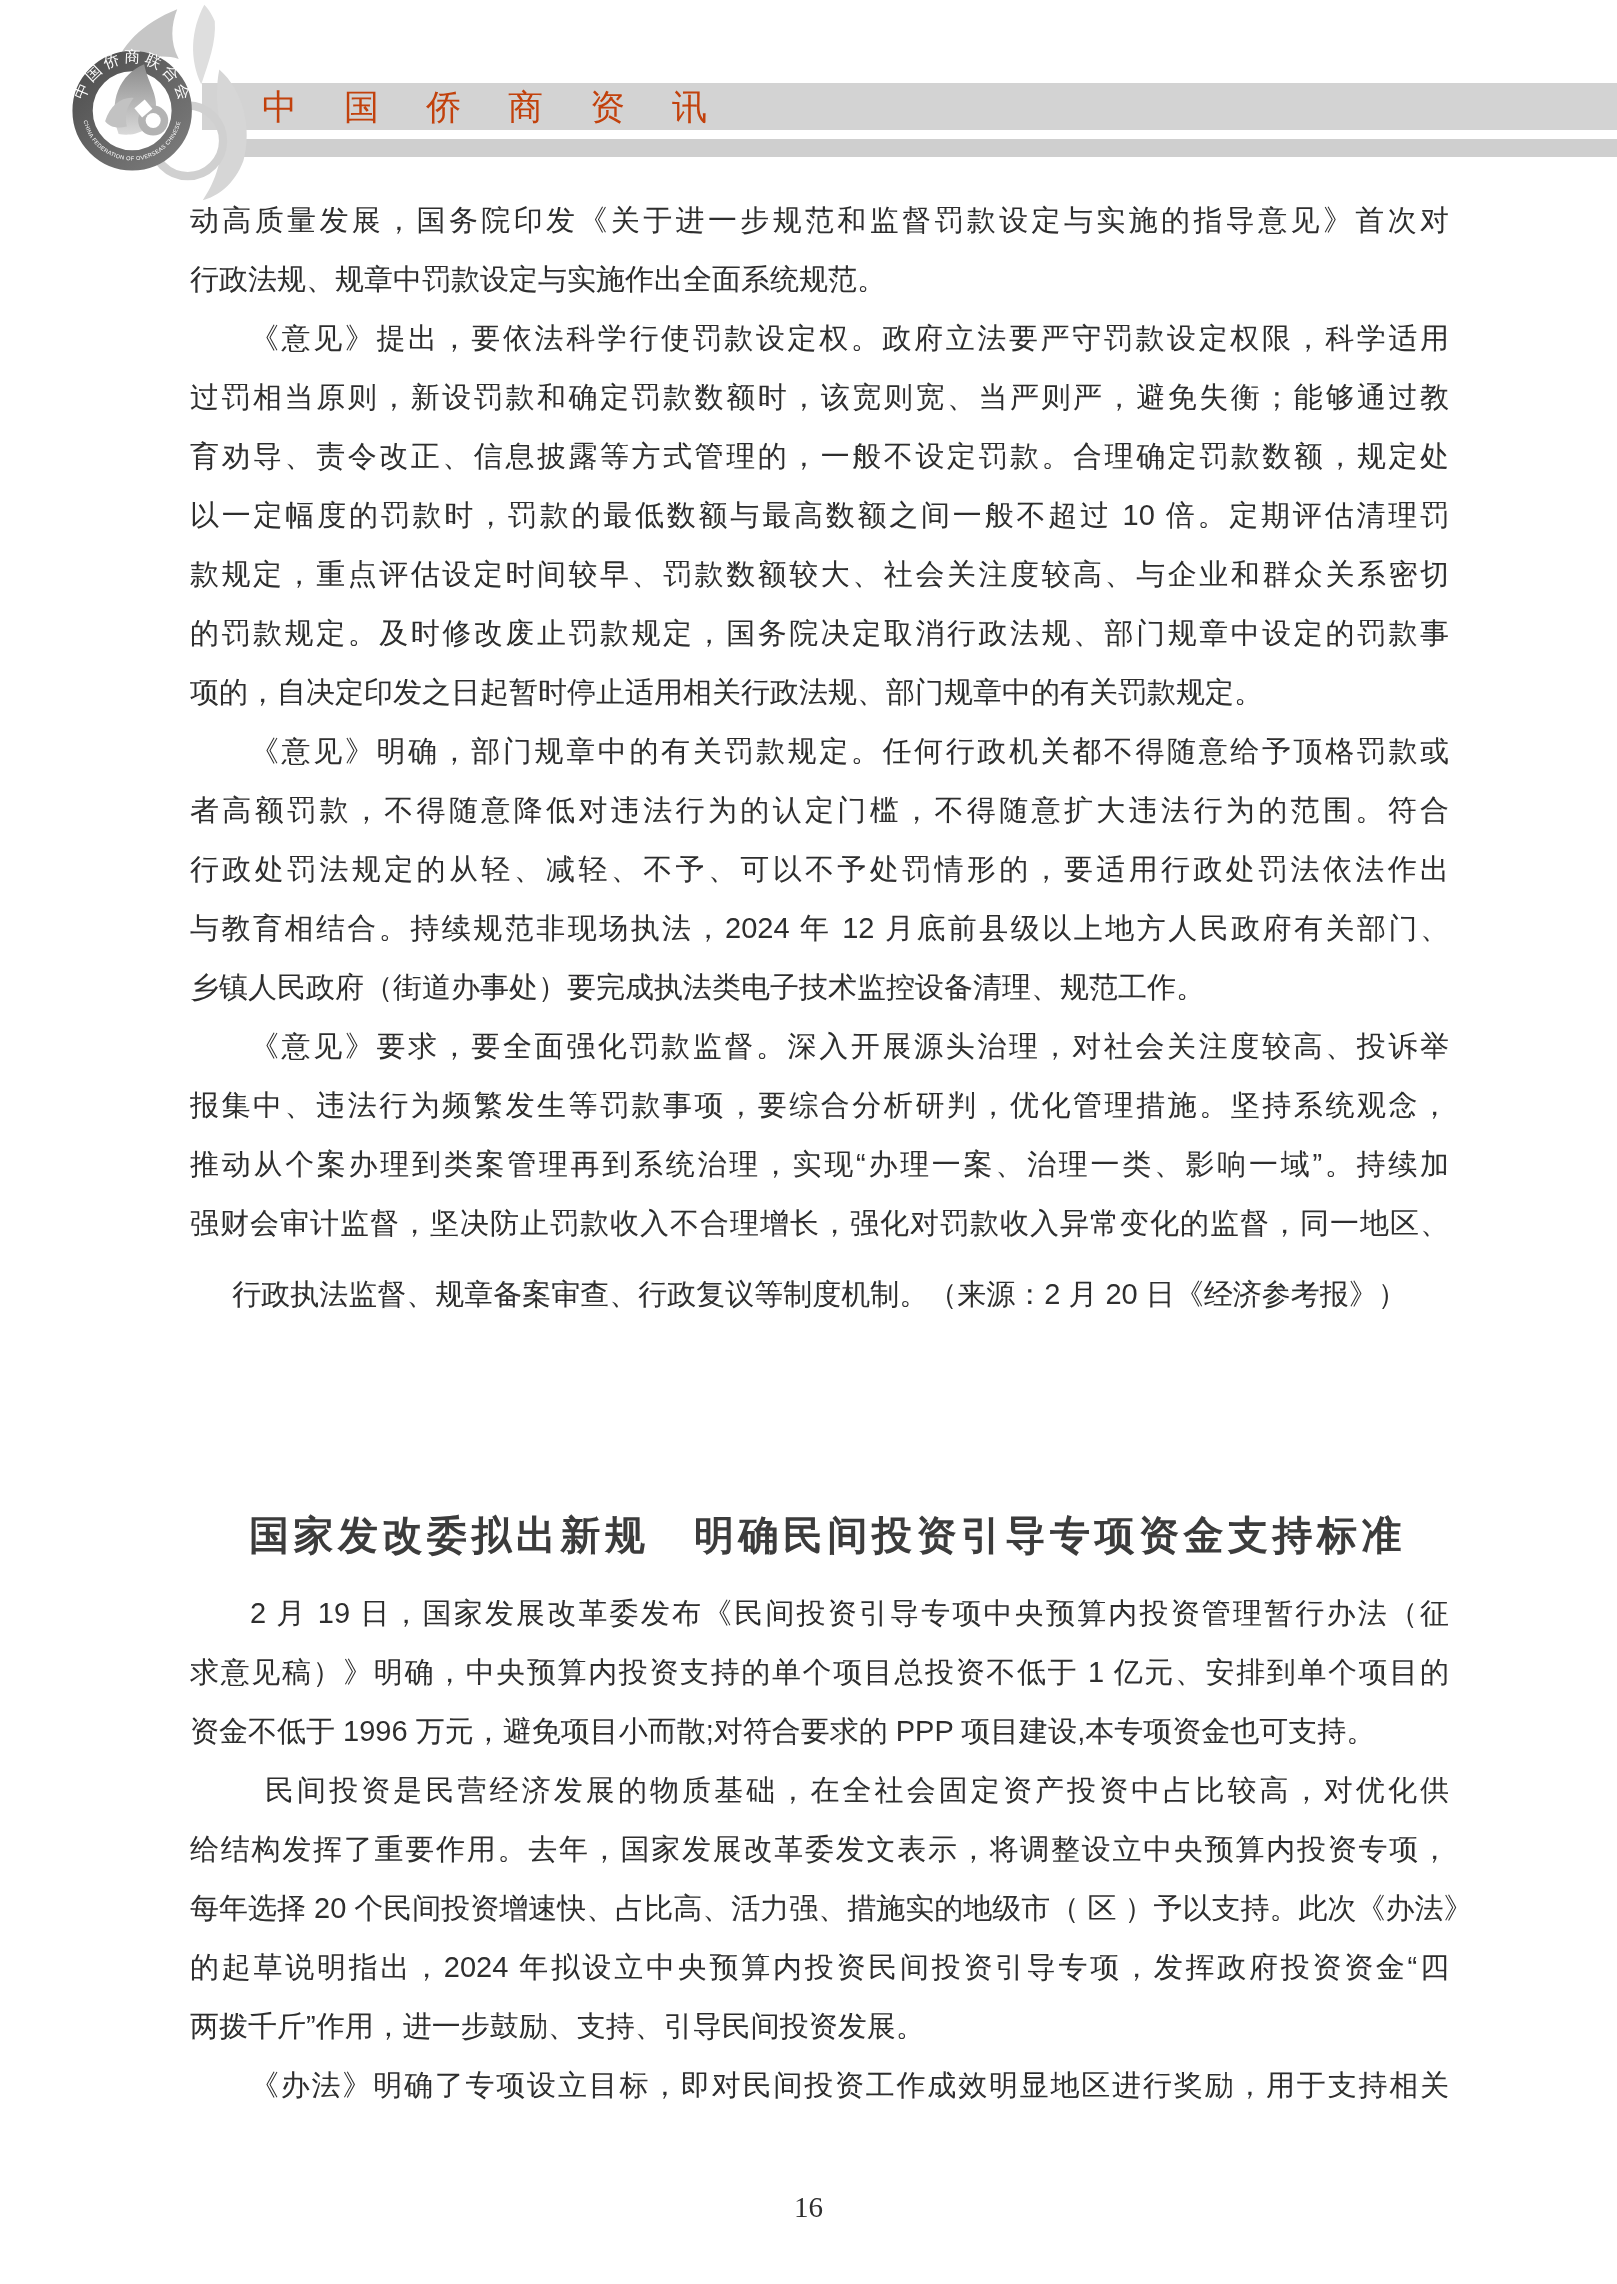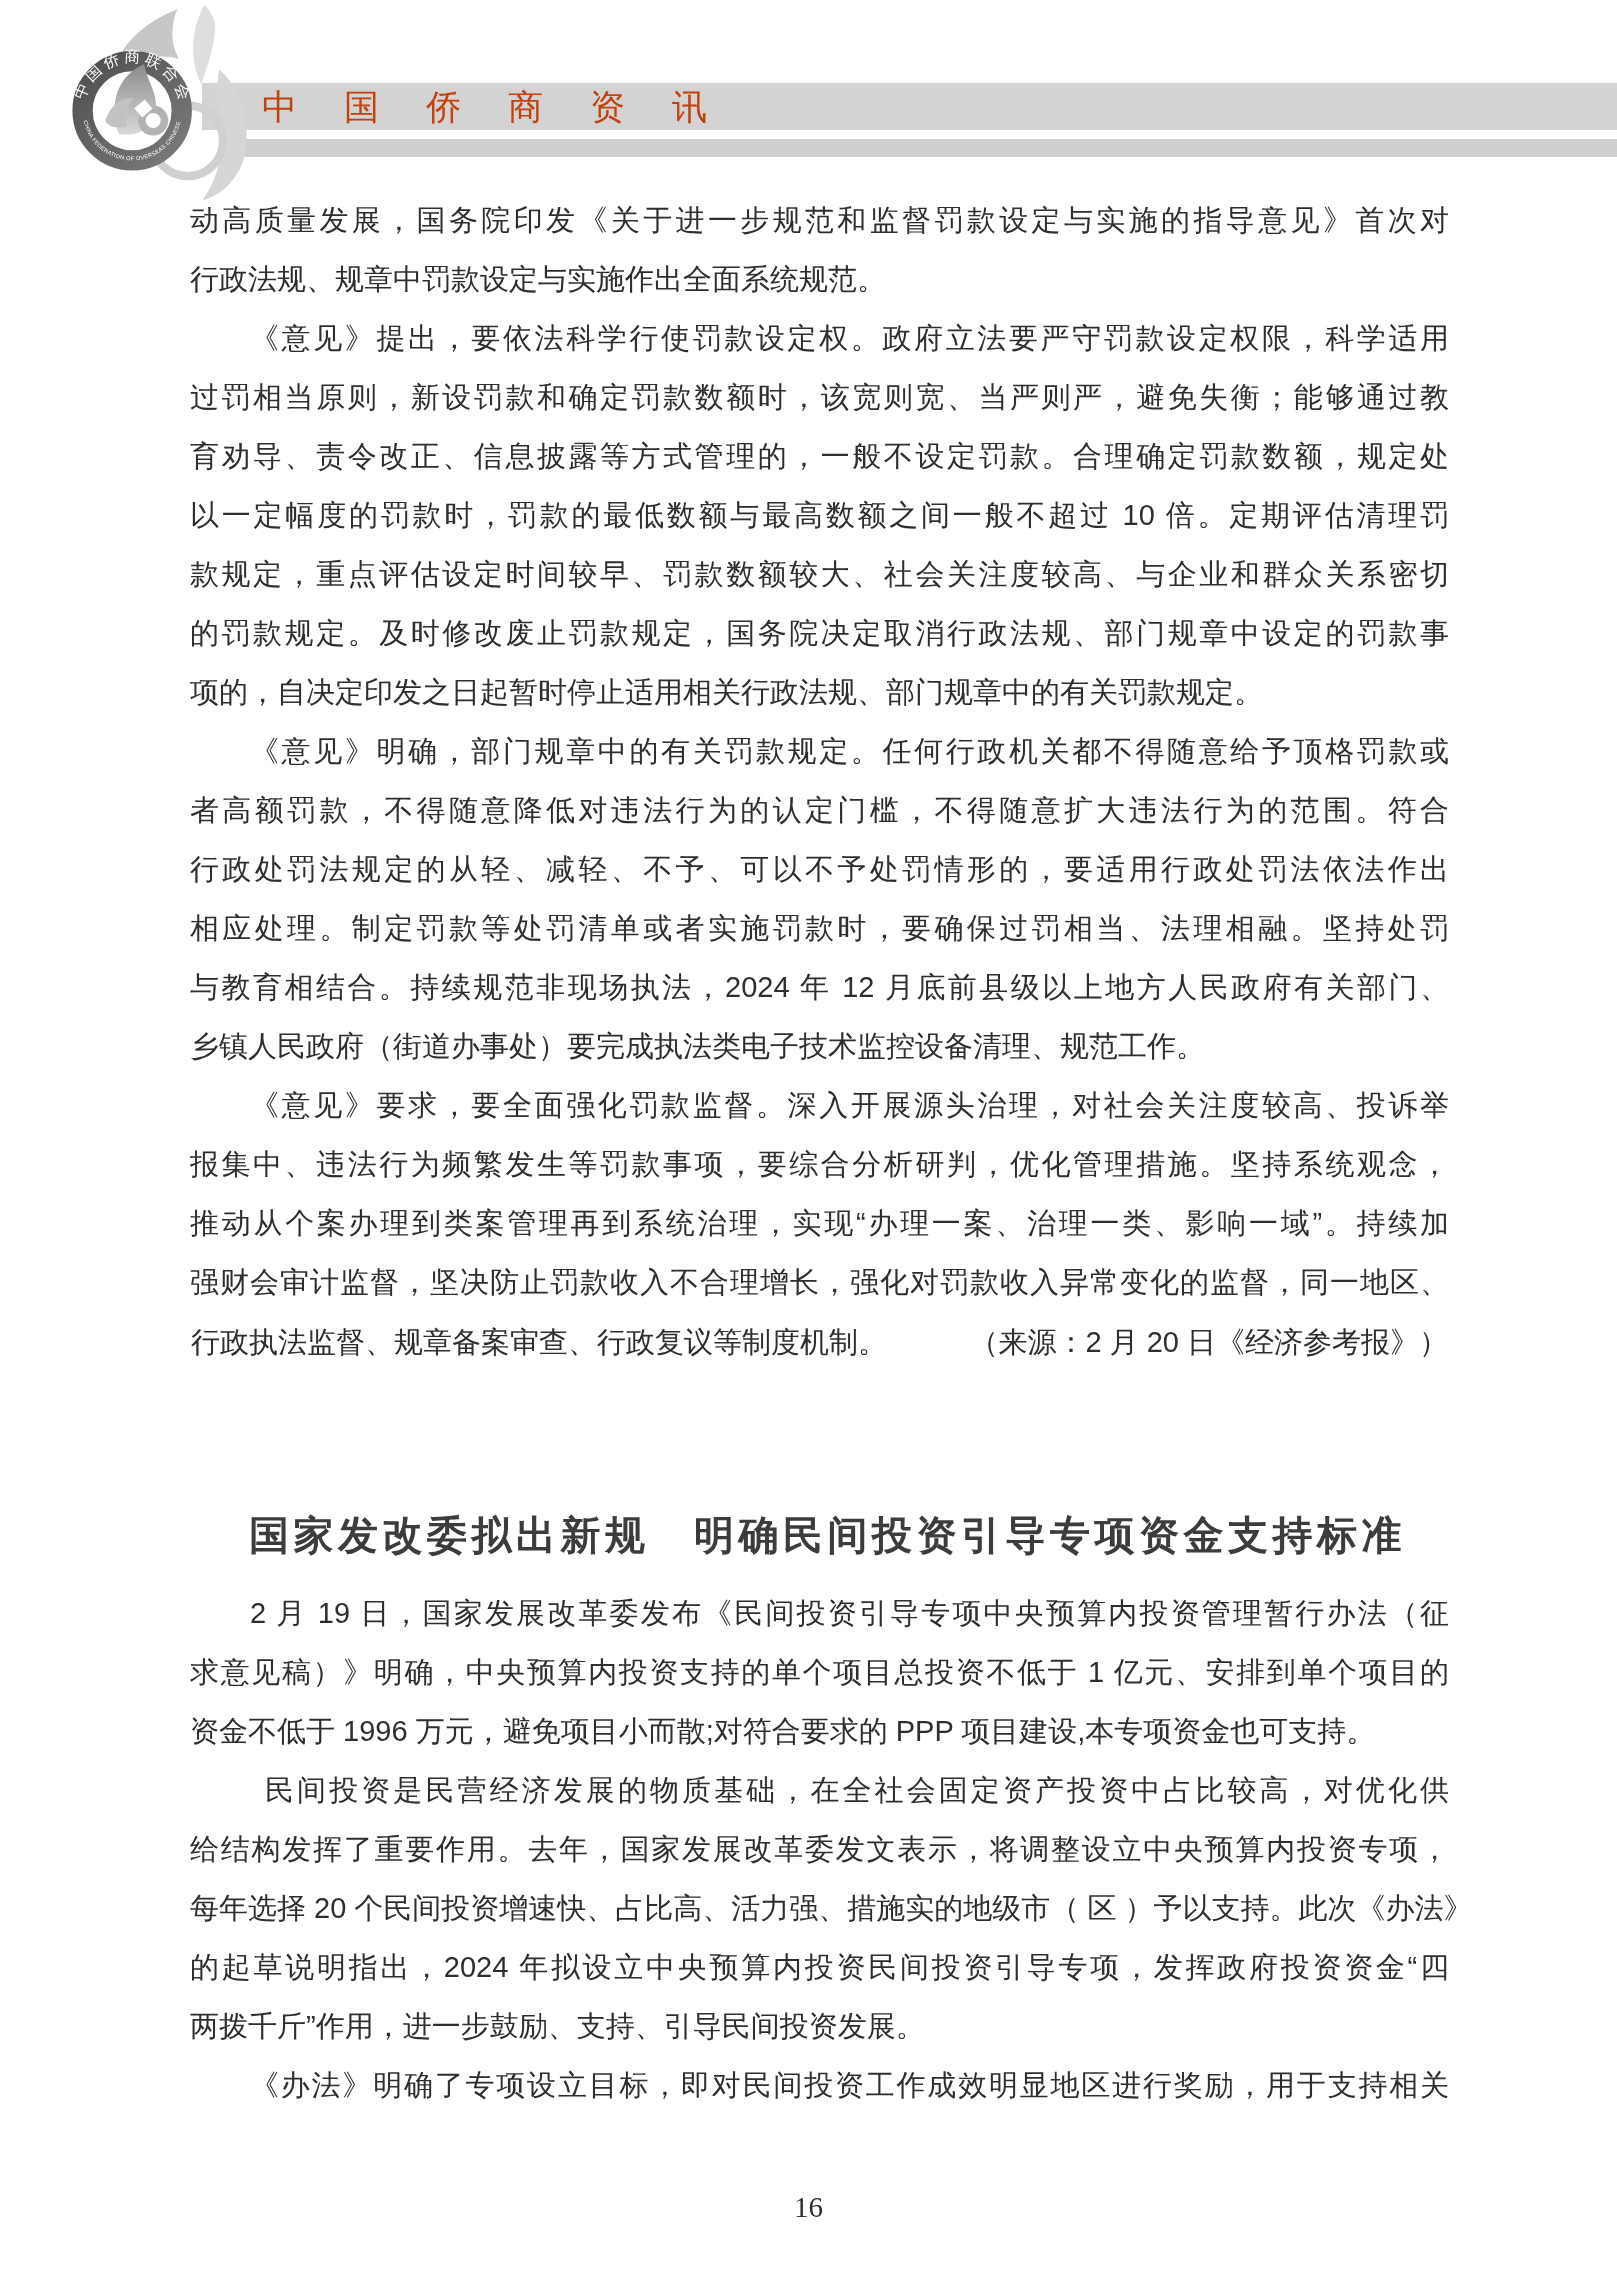--- a/index.html
+++ b/index.html
@@ -29,22 +29,22 @@
   .ln{
     margin:0;height:59px;line-height:59px;
     font-size:29px;color:#2e2e2e;
     text-align:justify;text-align-last:justify;
     white-space:nowrap;
   }
   .ln.e{text-align:left;text-align-last:left;}
   .ind{text-indent:60px;}
   .ind2{text-indent:75px;}
   .srcline{
-    display:flex;justify-content:space-between;
-    margin:1px;height:59px;line-height:59px;
+    display:flex;justify-content:center;
+    margin:12px;height:59px;line-height:59px;
     font-size:29px;color:#2e2e2e;white-space:nowrap;
   }
   .article2-heading{
     position:absolute;left:190px;width:1259px;top:1502px;
     margin:8px;text-align:center;
     font-size:40px;line-height:50px;font-weight:700;
     letter-spacing:4.5px;color:#3c3c3c;white-space:nowrap;
   }
   .page-number{
     position:absolute;left:0;width:1617px;top:2191px;
@@ -114,21 +114,20 @@
     <p class="ln j ind">《意见》提出，要依法科学行使罚款设定权。政府立法要严守罚款设定权限，科学适用</p>
     <p class="ln j">过罚相当原则，新设罚款和确定罚款数额时，该宽则宽、当严则严，避免失衡；能够通过教</p>
     <p class="ln j">育劝导、责令改正、信息披露等方式管理的，一般不设定罚款。合理确定罚款数额，规定处</p>
     <p class="ln j">以一定幅度的罚款时，罚款的最低数额与最高数额之间一般不超过 10 倍。定期评估清理罚</p>
     <p class="ln j">款规定，重点评估设定时间较早、罚款数额较大、社会关注度较高、与企业和群众关系密切</p>
     <p class="ln j">的罚款规定。及时修改废止罚款规定，国务院决定取消行政法规、部门规章中设定的罚款事</p>
     <p class="ln e">项的，自决定印发之日起暂时停止适用相关行政法规、部门规章中的有关罚款规定。</p>
     <p class="ln j ind">《意见》明确，部门规章中的有关罚款规定。任何行政机关都不得随意给予顶格罚款或</p>
     <p class="ln j">者高额罚款，不得随意降低对违法行为的认定门槛，不得随意扩大违法行为的范围。符合</p>
     <p class="ln j">行政处罚法规定的从轻、减轻、不予、可以不予处罚情形的，要适用行政处罚法依法作出</p>
-    <p class="ln j">相应处理。制定罚款等处罚清单或者实施罚款时，要确保过罚相当、法理相融。坚持处罚</p>
     <p class="ln j">与教育相结合。持续规范非现场执法，2024 年 12 月底前县级以上地方人民政府有关部门、</p>
     <p class="ln e">乡镇人民政府（街道办事处）要完成执法类电子技术监控设备清理、规范工作。</p>
     <p class="ln j ind">《意见》要求，要全面强化罚款监督。深入开展源头治理，对社会关注度较高、投诉举</p>
     <p class="ln j">报集中、违法行为频繁发生等罚款事项，要综合分析研判，优化管理措施。坚持系统观念，</p>
     <p class="ln j">推动从个案办理到类案管理再到系统治理，实现“办理一案、治理一类、影响一域”。持续加</p>
     <p class="ln j">强财会审计监督，坚决防止罚款收入不合理增长，强化对罚款收入异常变化的监督，同一地区、</p>
     <p class="srcline">
       <span>行政执法监督、规章备案审查、行政复议等制度机制。</span>
       <span>（来源：2 月 20 日《经济参考报》）</span>
     </p>

